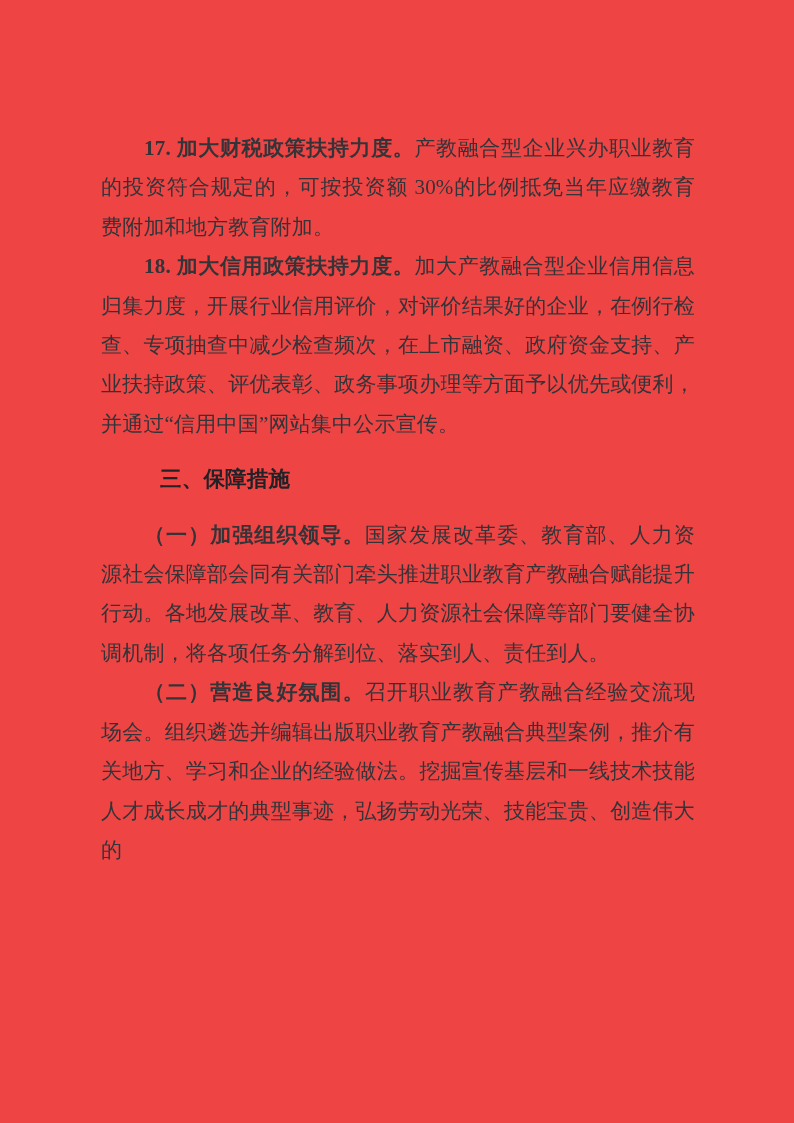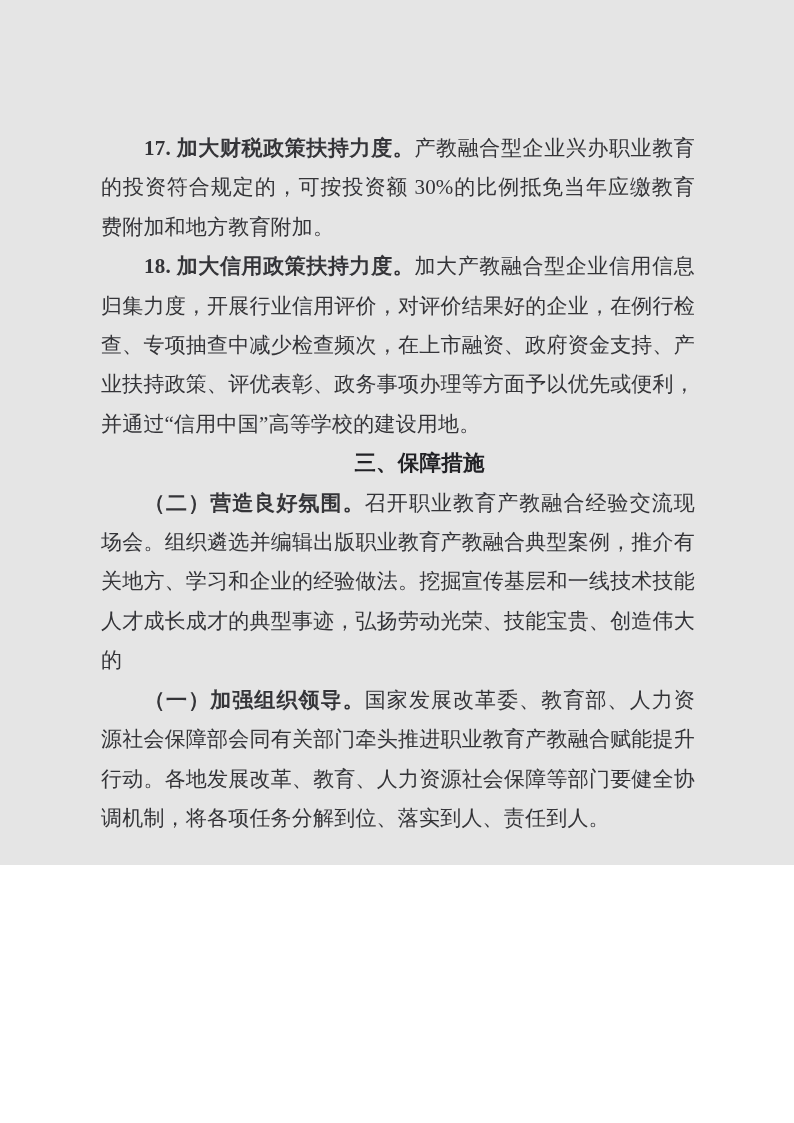--- a/index.html
+++ b/index.html
@@ -1,20 +1,20 @@
 <!DOCTYPE html>
 <html><head>
 <meta charset="utf-8">
 <style>
   html, body { margin: 0; padding: 0; background: #ffffff; }
   .page {
     position: relative;
     width: 794px;
-    height: 865px;
-    background: #e5e5e5;
+    height: 1123px;
+    background: #ef4444;
     overflow: hidden;
   }
   .content {
     position: absolute;
     left: 101px;
     top: 129px;
     width: 594px;
     color: #343438;
     font-family: "Liberation Serif", serif;
     font-size: 21px;
@@ -24,41 +24,41 @@
   }
   p.para {
     margin: 0;
     padding: 0;
     text-indent: 43px;
   }
   .lead {
     font-weight: bold;
   }
   .heading {
-    margin: 0;
+    margin: 16px;
     padding: 0;
     text-indent: 43px;
     font-family: "Liberation Sans", sans-serif;
     font-weight: bold;
     font-size: 21.5px;
     color: #222226;
-    text-align: center;
+    text-align: left;
   }
 </style>
 </head>
 <body>
 
 <div class="page">
   <div class="content">
 
     <p class="para"><span class="lead">17. 加大财税政策扶持力度。</span><span>产教融合型企业兴办职业教育的投资符合规定的，可按投资额 30%的比例抵免当年应缴教育费附加和地方教育附加。</span></p>
 
 
-    <p class="para"><span class="lead">18. 加大信用政策扶持力度。</span><span>加大产教融合型企业信用信息归集力度，开展行业信用评价，对评价结果好的企业，在例行检查、专项抽查中减少检查频次，在上市融资、政府资金支持、产业扶持政策、评优表彰、政务事项办理等方面予以优先或便利，并通过“信用中国”高等学校的建设用地。</span></p>
+    <p class="para"><span class="lead">18. 加大信用政策扶持力度。</span><span>加大产教融合型企业信用信息归集力度，开展行业信用评价，对评价结果好的企业，在例行检查、专项抽查中减少检查频次，在上市融资、政府资金支持、产业扶持政策、评优表彰、政务事项办理等方面予以优先或便利，并通过“信用中国”网站集中公示宣传。</span></p>
 
     <h3 class="heading">三、保障措施</h3>
 
+    <p class="para"><span class="lead">（一）加强组织领导。</span><span>国家发展改革委、教育部、人力资源社会保障部会同有关部门牵头推进职业教育产教融合赋能提升行动。各地发展改革、教育、人力资源社会保障等部门要健全协调机制，将各项任务分解到位、落实到人、责任到人。</span></p>
+
     <p class="para"><span class="lead">（二）营造良好氛围。</span><span>召开职业教育产教融合经验交流现场会。组织遴选并编辑出版职业教育产教融合典型案例，推介有关地方、学习和企业的经验做法。挖掘宣传基层和一线技术技能人才成长成才的典型事迹，弘扬劳动光荣、技能宝贵、创造伟大的</span></p>
-
-    <p class="para"><span class="lead">（一）加强组织领导。</span><span>国家发展改革委、教育部、人力资源社会保障部会同有关部门牵头推进职业教育产教融合赋能提升行动。各地发展改革、教育、人力资源社会保障等部门要健全协调机制，将各项任务分解到位、落实到人、责任到人。</span></p>
 
   </div>
 </div>
 
 </body></html>

